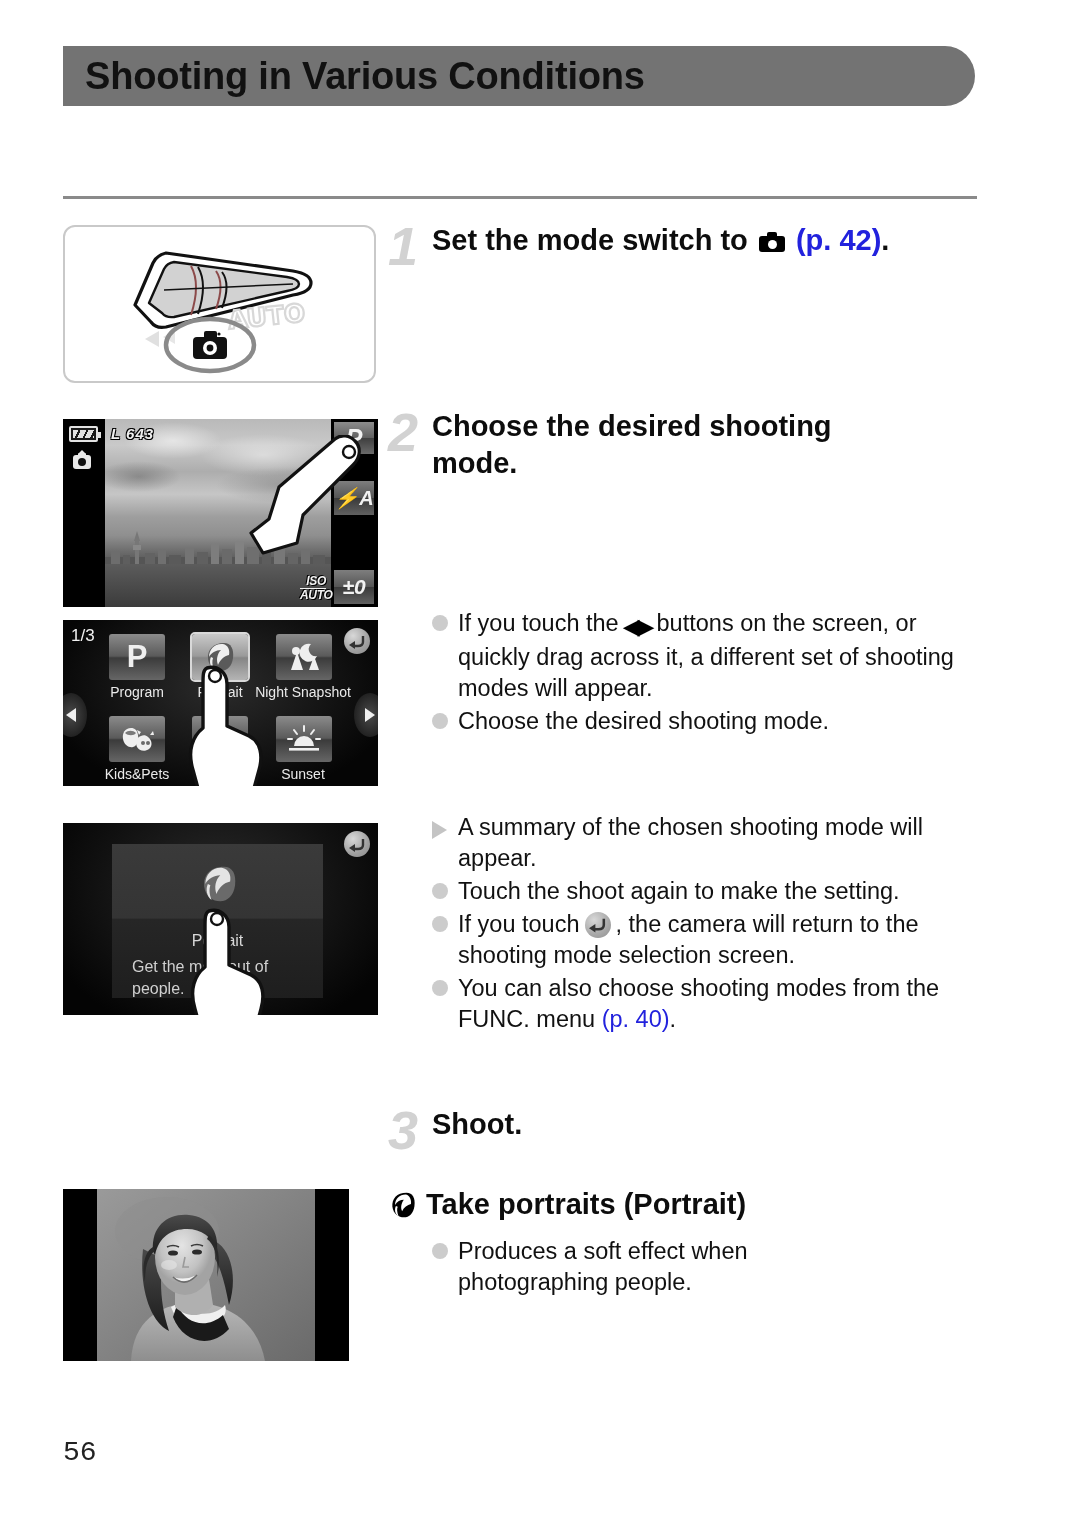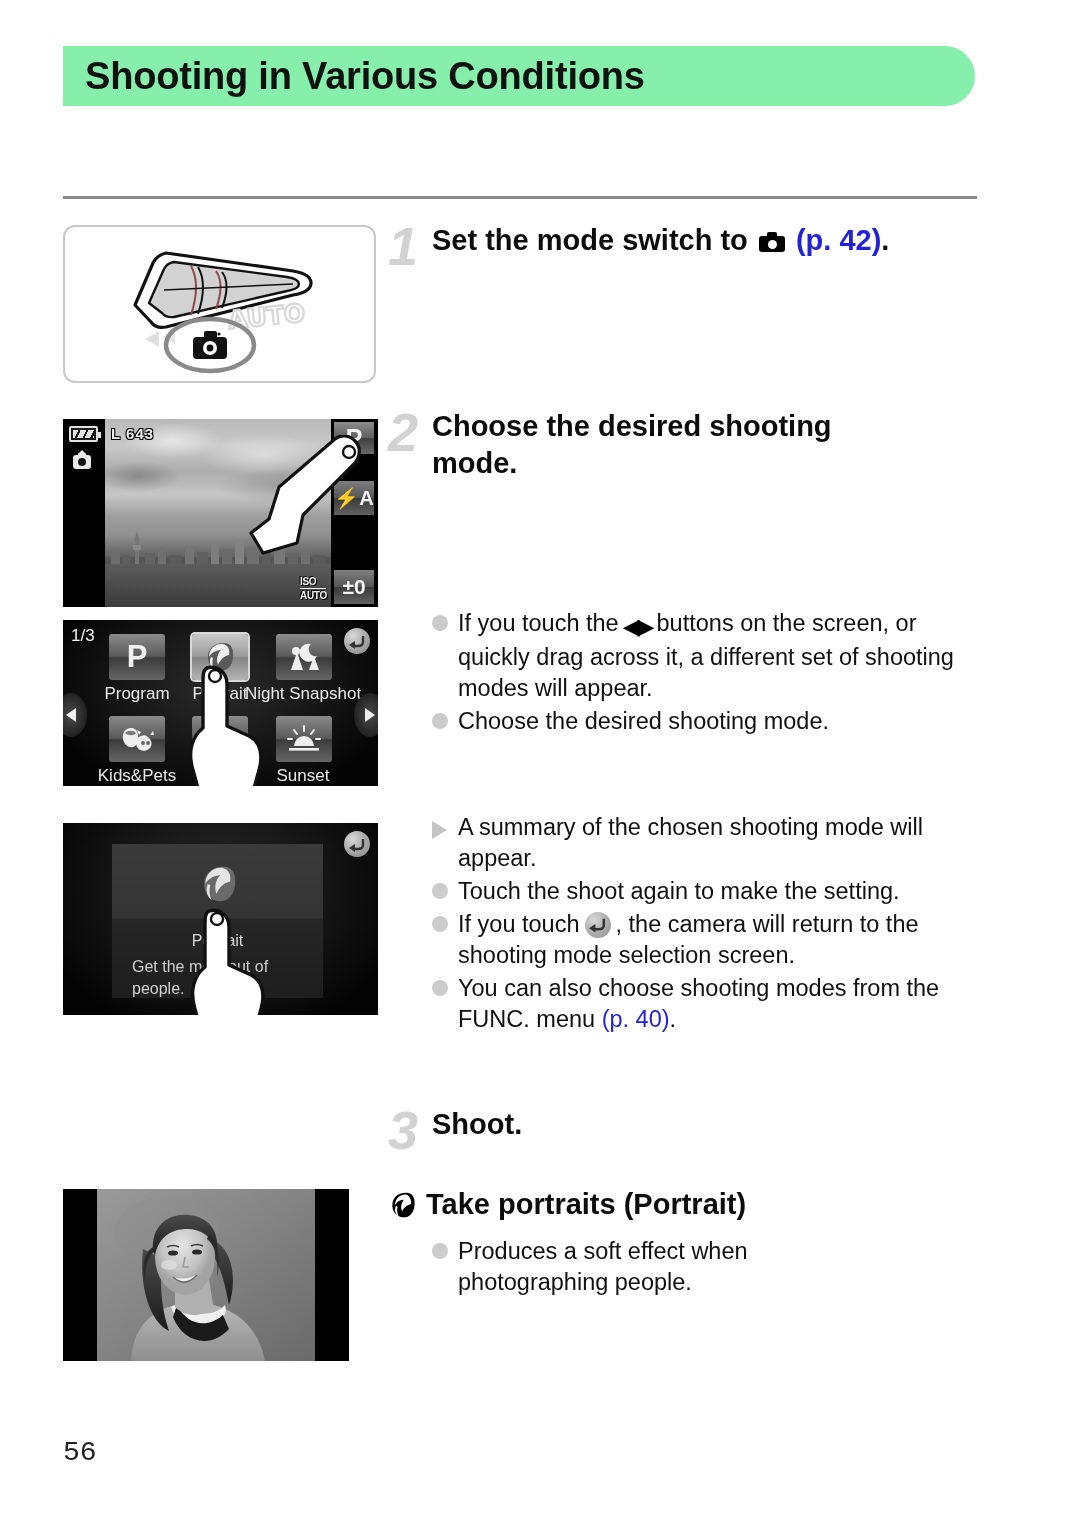--- a/index.html
+++ b/index.html
@@ -7,21 +7,21 @@
     width: 1080px; height: 1521px;
     background: #ffffff;
     font-family: "Liberation Sans", sans-serif;
     -webkit-font-smoothing: antialiased;
   }
   .page { position: relative; width: 1080px; height: 1521px; overflow: hidden; }
 
   
   .header-bar {
     position: absolute; left: 63px; top: 46px; width: 912px; height: 60px;
-    background: #86efac;
+    background: #737373;
     border-top-right-radius: 30px; border-bottom-right-radius: 30px;
     display: flex; align-items: center;
   }
   .header-title {
     font-size: 38px; font-weight: bold; color: #111; letter-spacing: -0.2px;
     padding-left: 22px; white-space: nowrap;
   }
 
   .intro {
     position: absolute; left: 63px; top: 120px; width: 900px;
@@ -109,21 +109,21 @@
     flex: none; width: 0; height: 0; margin: 9px 11px 0 0;
     border-left: 15px solid #c4c4c4;
     border-top: 9px solid transparent; border-bottom: 9px solid transparent;
   }
   .bul-txt { flex: 1; }
 
   
   .lcd { position: absolute; background: #000; overflow: hidden; }
 
   
-  .lcdA { left: 63px; top: 419px; width: 315px; height: 188px; }
+  .lcdA { left: 63px; top: 419px; width: 315px; height: 188px; font-style: italic; }
   .lcdA .sky {
     position: absolute; left: 42px; top: 0; width: 226px; height: 188px;
     background:
       linear-gradient(180deg,
         #b9b9b9 0%, #c9c9c9 14%, #adadad 28%, #c6c6c6 40%,
         #9e9e9e 52%, #8f8f8f 62%, #6e6e6e 70%, #585858 76%,
         #6b6b6b 81%, #4e4e4e 86%, #3f3f3f 100%);
   }
   .lcdA .clouds {
     position: absolute; left: 42px; top: 0; width: 226px; height: 120px;
@@ -172,42 +172,42 @@
     background: linear-gradient(180deg,#7e7e7e,#565656 49%,#3a3a3a 51%,#616161);
     color: #f2f2f2; font-size: 20px; font-weight: bold; line-height: 34px; text-align: center;
   }
   .osd-ev {
     position: absolute; right: 4px; bottom: 3px; width: 40px; height: 34px;
     background: linear-gradient(180deg,#7e7e7e,#565656 49%,#3a3a3a 51%,#616161);
     color: #f2f2f2; font-size: 21px; font-weight: bold; line-height: 34px; text-align: center;
   }
   .osd-iso {
     position: absolute; right: 52px; bottom: 4px; width: 26px; height: 28px;
-    color: #f2f2f2; font-size: 10px; font-weight: bold; text-align: left;
+    color: #f2f2f2; font-size: 12px; font-weight: bold; text-align: right;
     line-height: 13px; letter-spacing: -.3px;
     text-shadow: 1px 1px 0 #000, -1px -1px 0 #000;
     margin-left: 16px;
   }
   .osd-iso span { display: block; border-bottom: 1px solid #f2f2f2; }
 
   
   .lcdB { left: 63px; top: 620px; width: 315px; height: 166px;
           background: radial-gradient(ellipse at 50% 40%, #2b2b2b 0%, #050505 80%); }
   .page-ind { position: absolute; left: 8px; top: 6px; font-size: 17px; color: #f2f2f2; }
   .grid-tile {
     position: absolute; width: 56px; height: 46px; border-radius: 3px;
     background: linear-gradient(180deg,#8b8b8b,#5a5a5a 48%,#3b3b3b 52%,#666);
     display: flex; align-items: center; justify-content: center;
   }
   .grid-tile.sel {
     background: linear-gradient(180deg,#c9c9c9,#9a9a9a 48%,#858585 52%,#b4b4b4);
     outline: 2px solid #d9d9d9;
   }
   .grid-lab {
-    position: absolute; font-size: 17px; color: #eaeaea; text-align: center;
+    position: absolute; font-size: 14px; color: #eaeaea; text-align: center;
     width: 118px; white-space: nowrap;
   }
   .arrow-circ {
     position: absolute; width: 32px; height: 44px; top: 73px;
     background: radial-gradient(ellipse at 50% 50%, #4a4a4a 0%, #1c1c1c 80%);
     border-radius: 50%; display: flex; align-items: center; justify-content: center;
   }
   .back-circ {
     position: absolute; right: 8px; top: 8px; width: 26px; height: 26px; border-radius: 50%;
     background: radial-gradient(circle at 35% 30%, #d8d8d8 0%, #a0a0a0 60%, #8a8a8a 100%);

